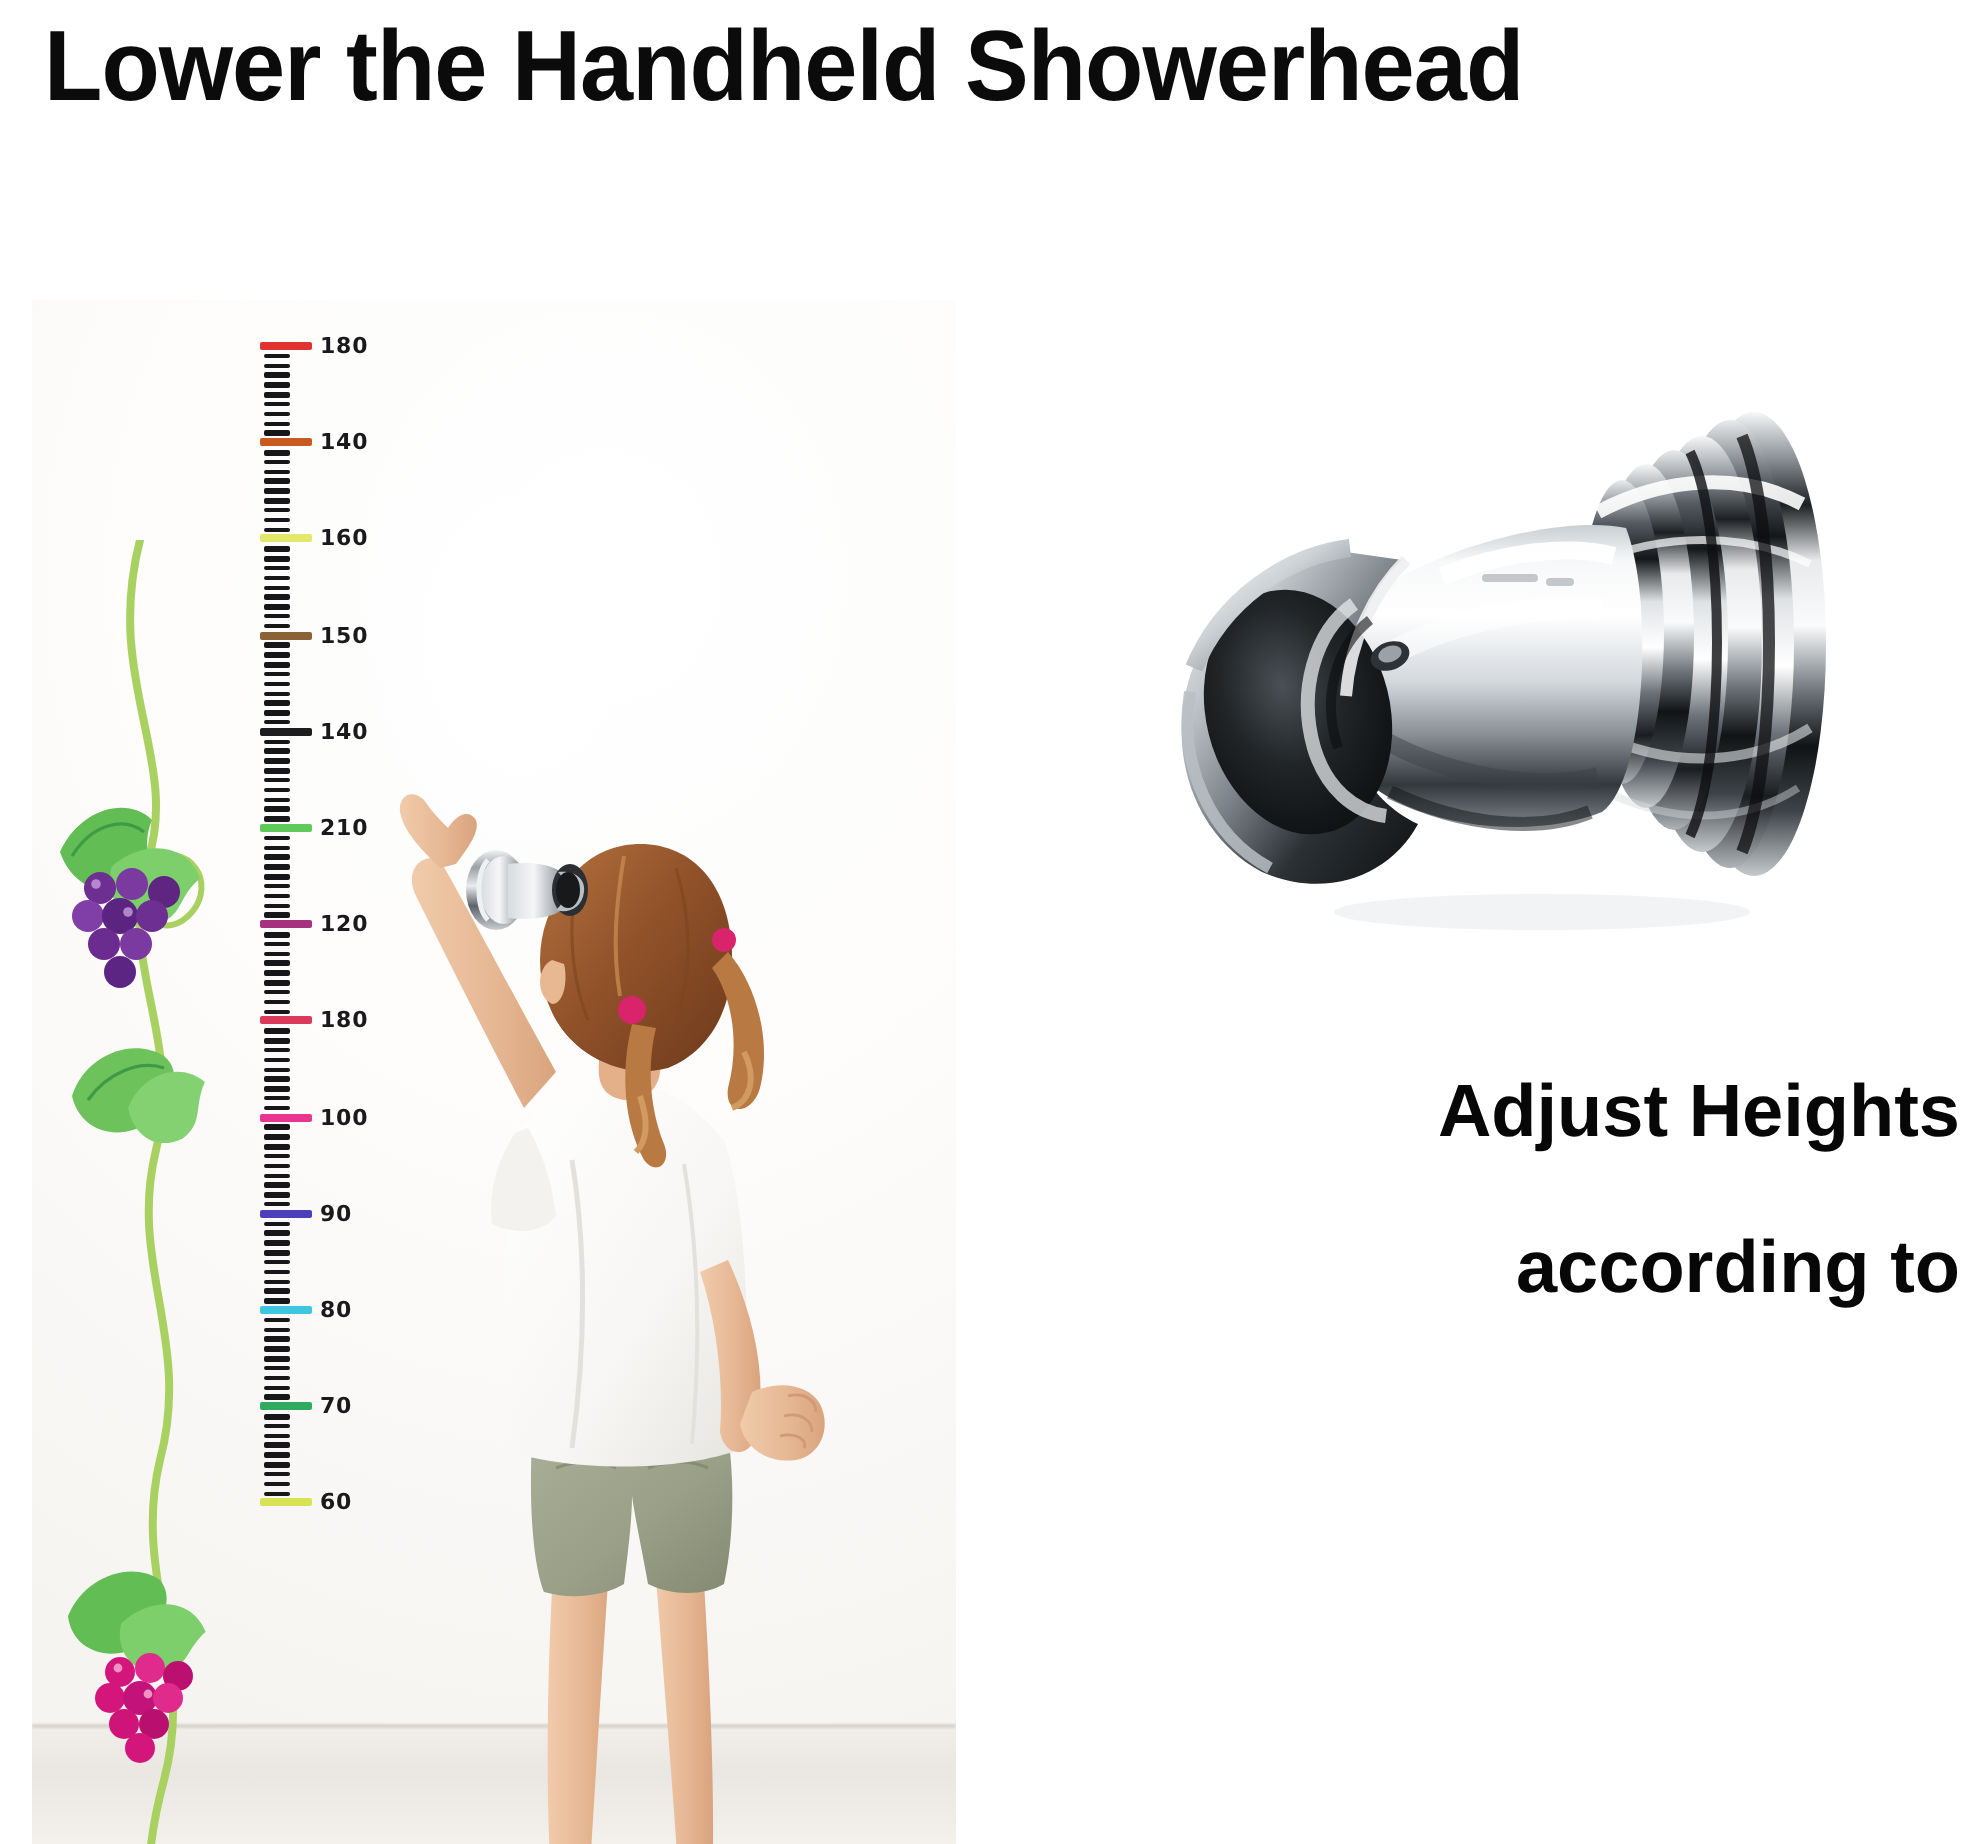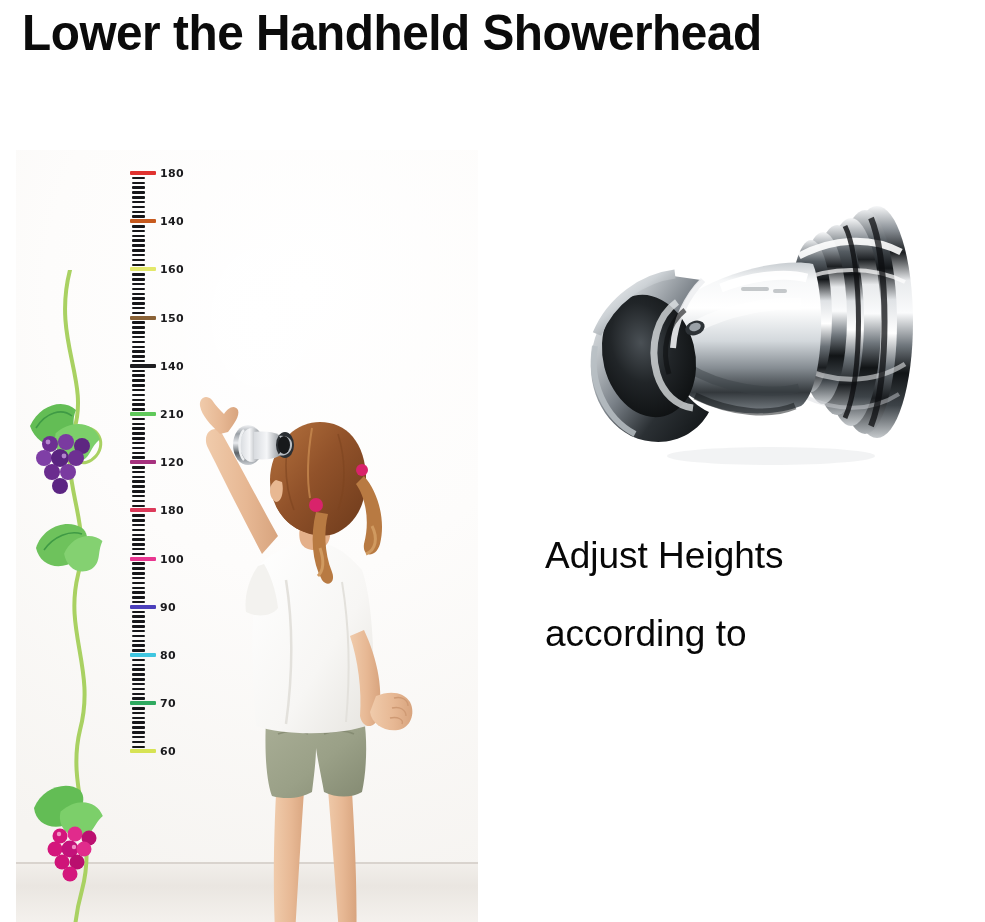--- a/index.html
+++ b/index.html
@@ -64,22 +64,22 @@
   .wall-bracket{position:absolute;left:214px;top:266px;width:70px;height:58px;}
 
   
   .child{position:absolute;left:150px;top:180px;width:300px;height:700px;}
 
   
   .product-shot{position:absolute;left:545px;top:150px;width:430px;height:345px;}
 
   
   .cap{
-    position:absolute;left:545px;width:435px;text-align:left;
-    font-size:37px;line-height:44px;font-weight:400;color:#070707;
+    position:absolute;left:545px;width:435px;text-align:right;
+    font-size:37px;line-height:44px;font-weight:700;color:#070707;
   }
   .cap1{top:534px;}
   .cap2{top:612px;}
   .cap3{top:690px;}
 </style>
 </head>
 <body>
 
 <div class="stage">
 

